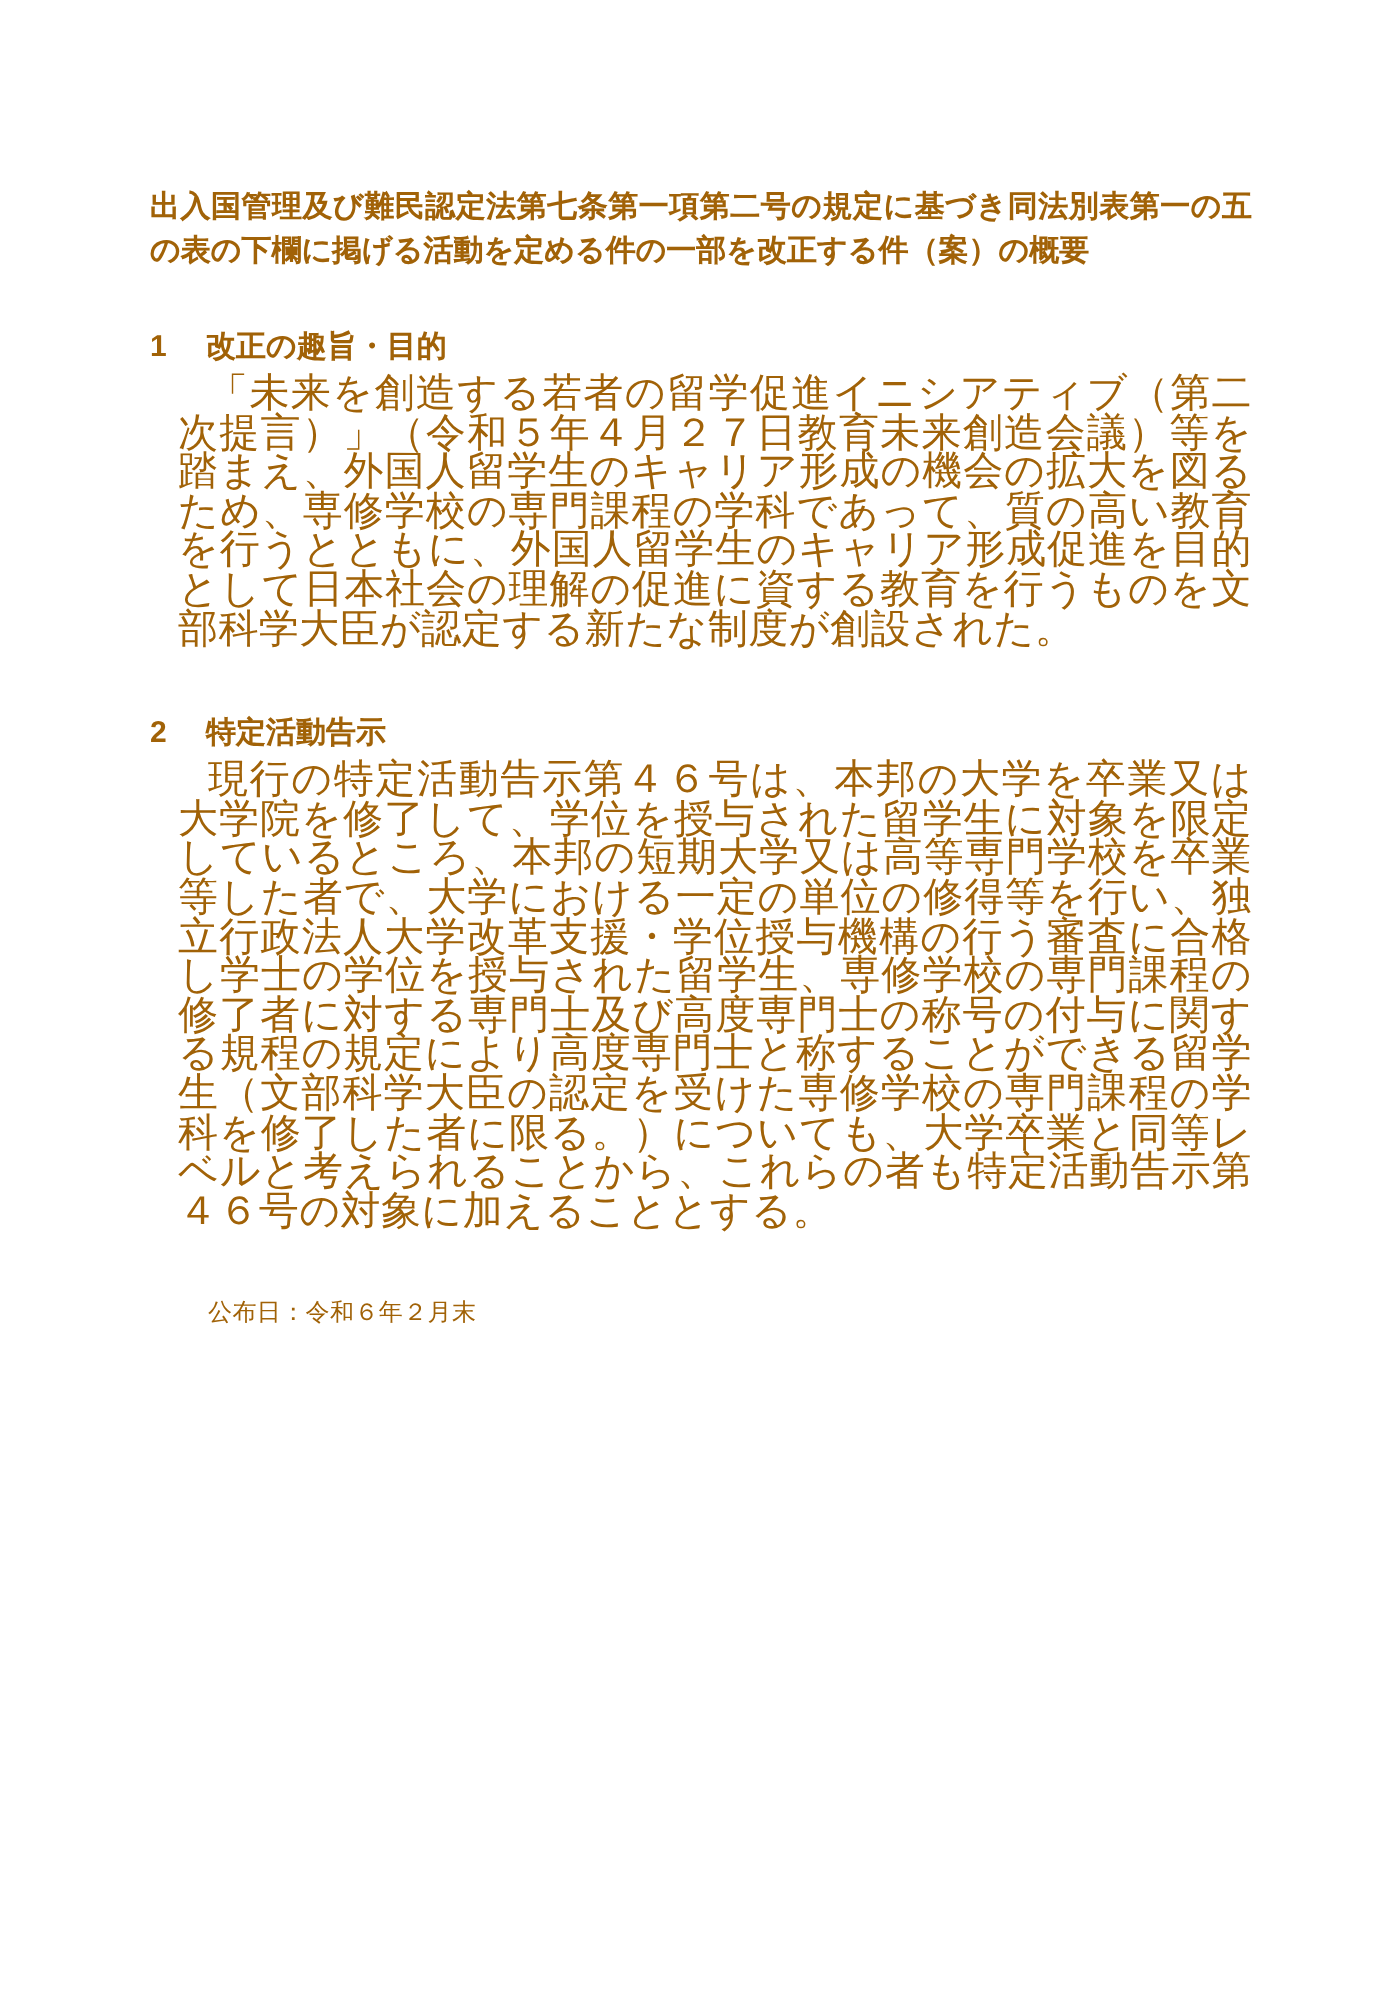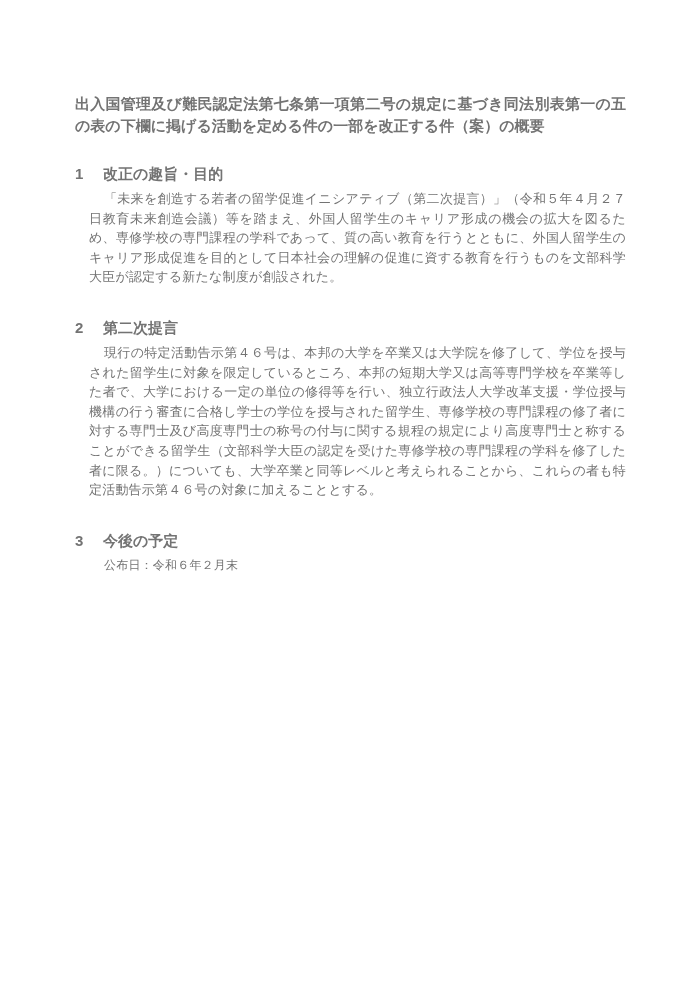--- a/index.html
+++ b/index.html
@@ -11,21 +11,21 @@
     width: 700px;
     height: 1001px;
     overflow: hidden;
   }
   .page {
     box-sizing: border-box;
     width: 700px;
     height: 1001px;
     background: #ffffff;
     padding: 93px 74px 53px 75px;
-    color: #737373;
+    color: #a16207;
   }
   .doc-title {
     font-family: "Liberation Sans", "DejaVu Sans", sans-serif;
     font-weight: bold;
     font-size: 15px;
     line-height: 21.5px;
     margin: 0 0 27px 0;
     text-align: justify;
   }
   .section {
@@ -36,22 +36,22 @@
     font-weight: bold;
     font-size: 15px;
     line-height: 21px;
     margin: 0 0 5px 0;
   }
   .sec-num {
     display: inline-block;
     min-width: 28px;
   }
   .para {
-    font-family: Liberation Serif, serif;
-    font-size: 13px;
+    font-family: Liberation Mono, monospace;
+    font-size: 20px;
     line-height: 19.6px;
     margin: 0;
     margin-left: 14px;
     text-indent: 15px;
     text-align: justify;
     letter-spacing: 0.2px;
   }
   .plain-line {
     font-family: Liberation Sans, sans-serif;
     font-size: 12px;
@@ -71,25 +71,22 @@
 
   <div class="section">
     <div class="sec-heading">
       <span class="sec-num">1</span><span>改正の趣旨・目的</span>
     </div>
     <p class="para">「未来を創造する若者の留学促進イニシアティブ（第二次提言）」（令和５年４月２７日教育未来創造会議）等を踏まえ、外国人留学生のキャリア形成の機会の拡大を図るため、専修学校の専門課程の学科であって、質の高い教育を行うとともに、外国人留学生のキャリア形成促進を目的として日本社会の理解の促進に資する教育を行うものを文部科学大臣が認定する新たな制度が創設された。</p>
   </div>
 
   <div class="section">
     <div class="sec-heading">
-      <span class="sec-num">2</span><span>第二次提言</span>
+      <span class="sec-num">2</span><span>特定活動告示</span>
     </div>
     <p class="para">現行の特定活動告示第４６号は、本邦の大学を卒業又は大学院を修了して、学位を授与された留学生に対象を限定しているところ、本邦の短期大学又は高等専門学校を卒業等した者で、大学における一定の単位の修得等を行い、独立行政法人大学改革支援・学位授与機構の行う審査に合格し学士の学位を授与された留学生、専修学校の専門課程の修了者に対する専門士及び高度専門士の称号の付与に関する規程の規定により高度専門士と称することができる留学生（文部科学大臣の認定を受けた専修学校の専門課程の学科を修了した者に限る。）についても、大学卒業と同等レベルと考えられることから、これらの者も特定活動告示第４６号の対象に加えることとする。</p>
   </div>
 
   <div class="section">
-    <div class="sec-heading">
-      <span class="sec-num">3</span><span>今後の予定</span>
-    </div>
     <p class="plain-line">公布日：令和６年２月末</p>
   </div>
 
 </div>
 
 </body></html>

